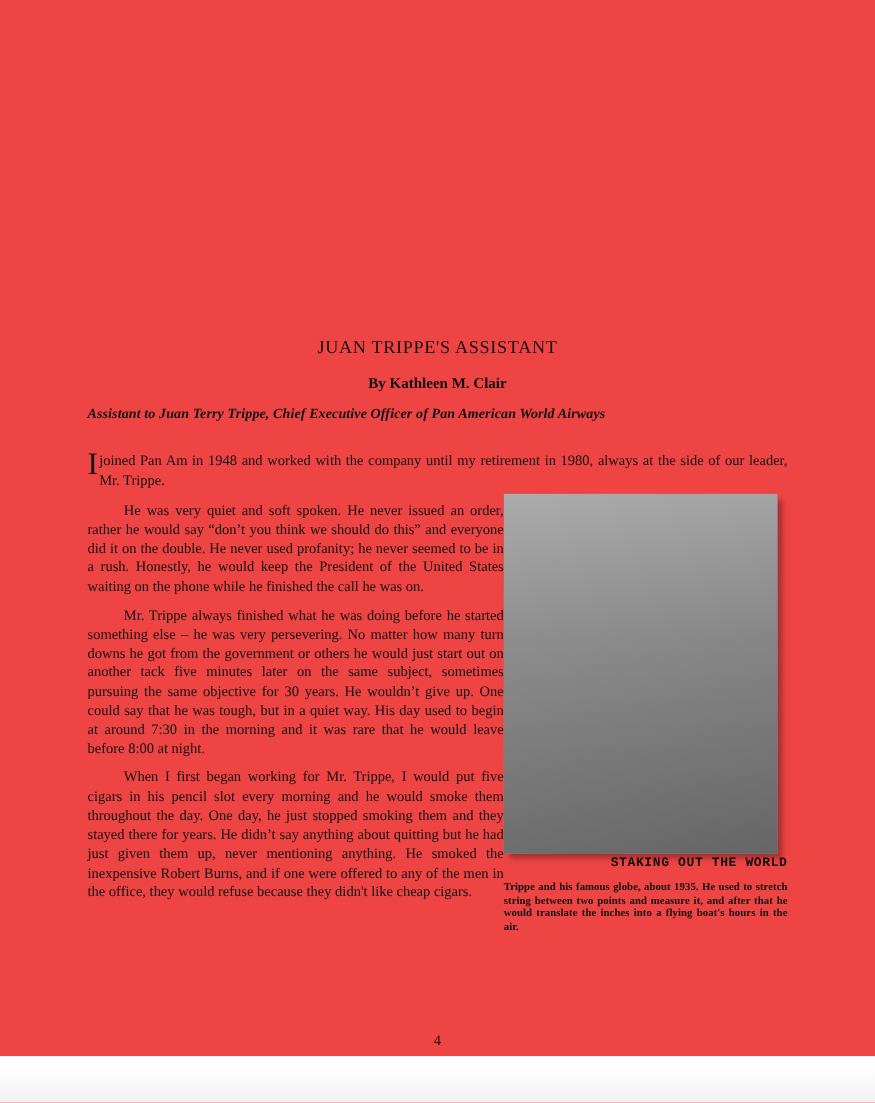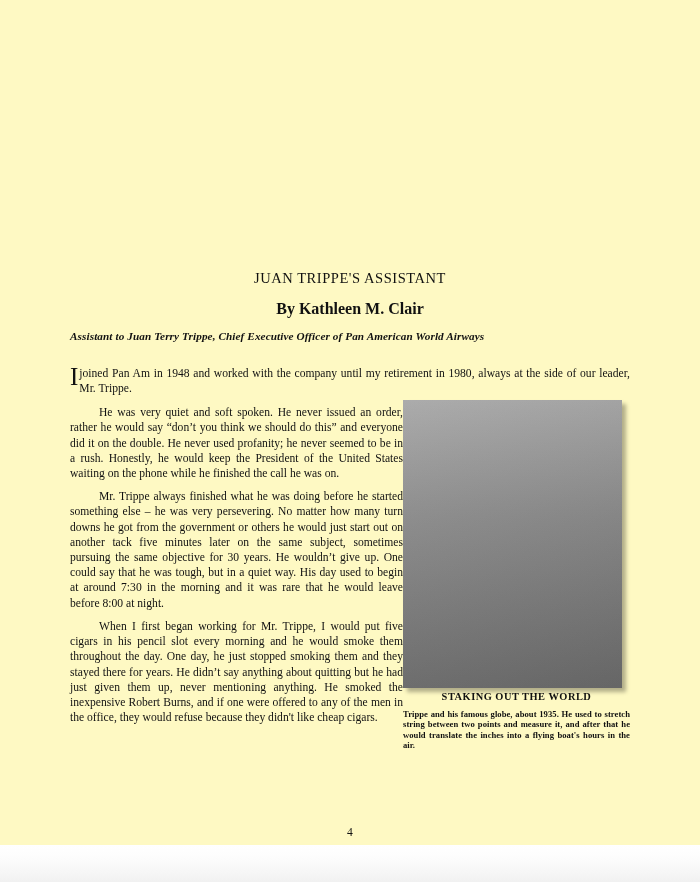--- a/index.html
+++ b/index.html
@@ -15,21 +15,21 @@
     overflow: hidden;
     position: relative;
   }
 
   
   #page-sheet {
     position: absolute;
     left: 0; top: 0;
     width: 700px;
     height: 845px;
-    background: #fef9c3;
+    background: #ef4444;
   }
   
   #page-bottom-shadow {
     position: absolute;
     left: 0;
     top: 845px;
     width: 700px;
     height: 37px;
     background: linear-gradient(to bottom, #ffffff 0%, #fdfdfd 30%, #f6f6f6 75%, #f1f1f1 100%);
   }
@@ -49,21 +49,21 @@
     font-size: 14.5px;
     letter-spacing: 0.55px;
     font-weight: 400;
     margin: 0;
     padding-top: 271px;
     line-height: 1.1;
     font-family: "Liberation Serif", "DejaVu Serif", serif;
   }
   .doc-byline {
     text-align: center;
-    font-size: 16px;
+    font-size: 12px;
     font-weight: 700;
     margin: 0;
     padding-top: 13px;
     line-height: 1.1;
   }
   .doc-subtitle {
     text-align: left;
     font-size: 11.2px;
     font-style: italic;
     font-weight: 600;
@@ -109,26 +109,27 @@
 
   .fig-credit {
     text-align: right;
     font-size: 8.6px;
     font-style: italic;
     font-weight: 600;
     padding: 3px 1px 0 0;
     line-height: 1.1;
   }
   .fig-title {
-    text-align: center;
+    text-align: right;
     font-size: 10.4px;
     font-weight: 700;
     letter-spacing: 0.5px;
     padding-top: 3px;
     line-height: 1.15;
+    font-family: Liberation Mono, monospace;
   }
   .fig-caption {
     font-size: 8.6px;
     font-weight: 700;
     line-height: 10.4px;
     text-align: justify;
     padding-top: 6px;
     letter-spacing: 0.05px;
   }
 

